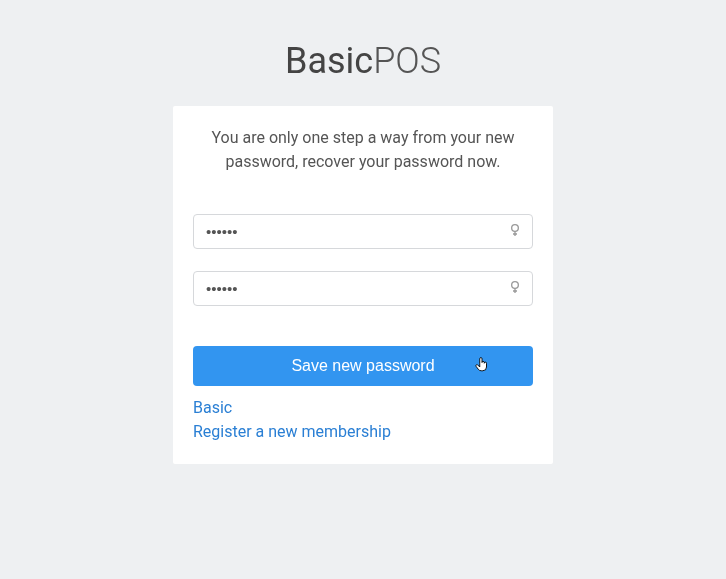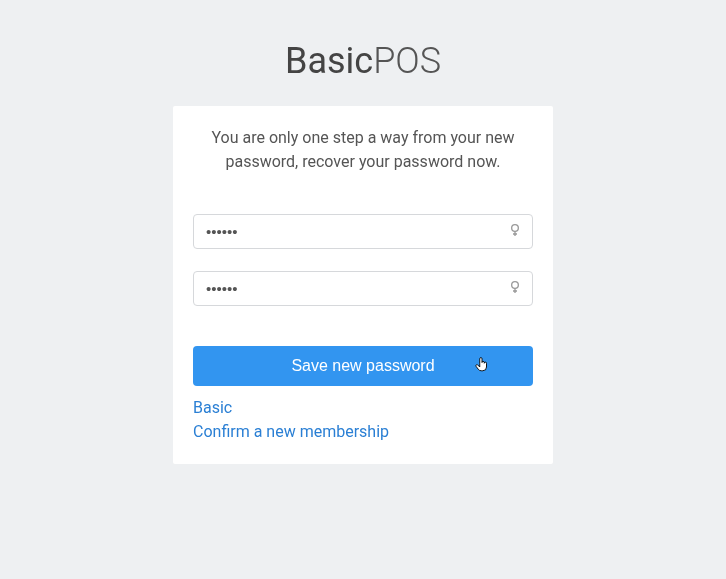--- a/index.html
+++ b/index.html
@@ -136,15 +136,15 @@
     <span>Save new password</span>
     <span class="cursor-icon">
       <svg width="18" height="18" viewBox="0 0 24 24" fill="#ffffff" stroke="#000000" stroke-width="1.2">
         <path d="M9 11 V5 a1.5 1.5 0 0 1 3 0 V10 a1.5 1.5 0 0 1 3 0 V11 a1.5 1.5 0 0 1 3 0 V16 a5 5 0 0 1 -5 5 H11 a5 5 0 0 1 -4 -2 L4 15 a1.5 1.5 0 0 1 2 -2 L9 16 Z"></path>
       </svg>
     </span>
   </button>
 
   <div class="links">
     <a class="link">Basic</a>
-    <a class="link">Confirm a new membership</a>
+    <a class="link">Register a new membership</a>
   </div>
 </div>
 
 </body></html>

